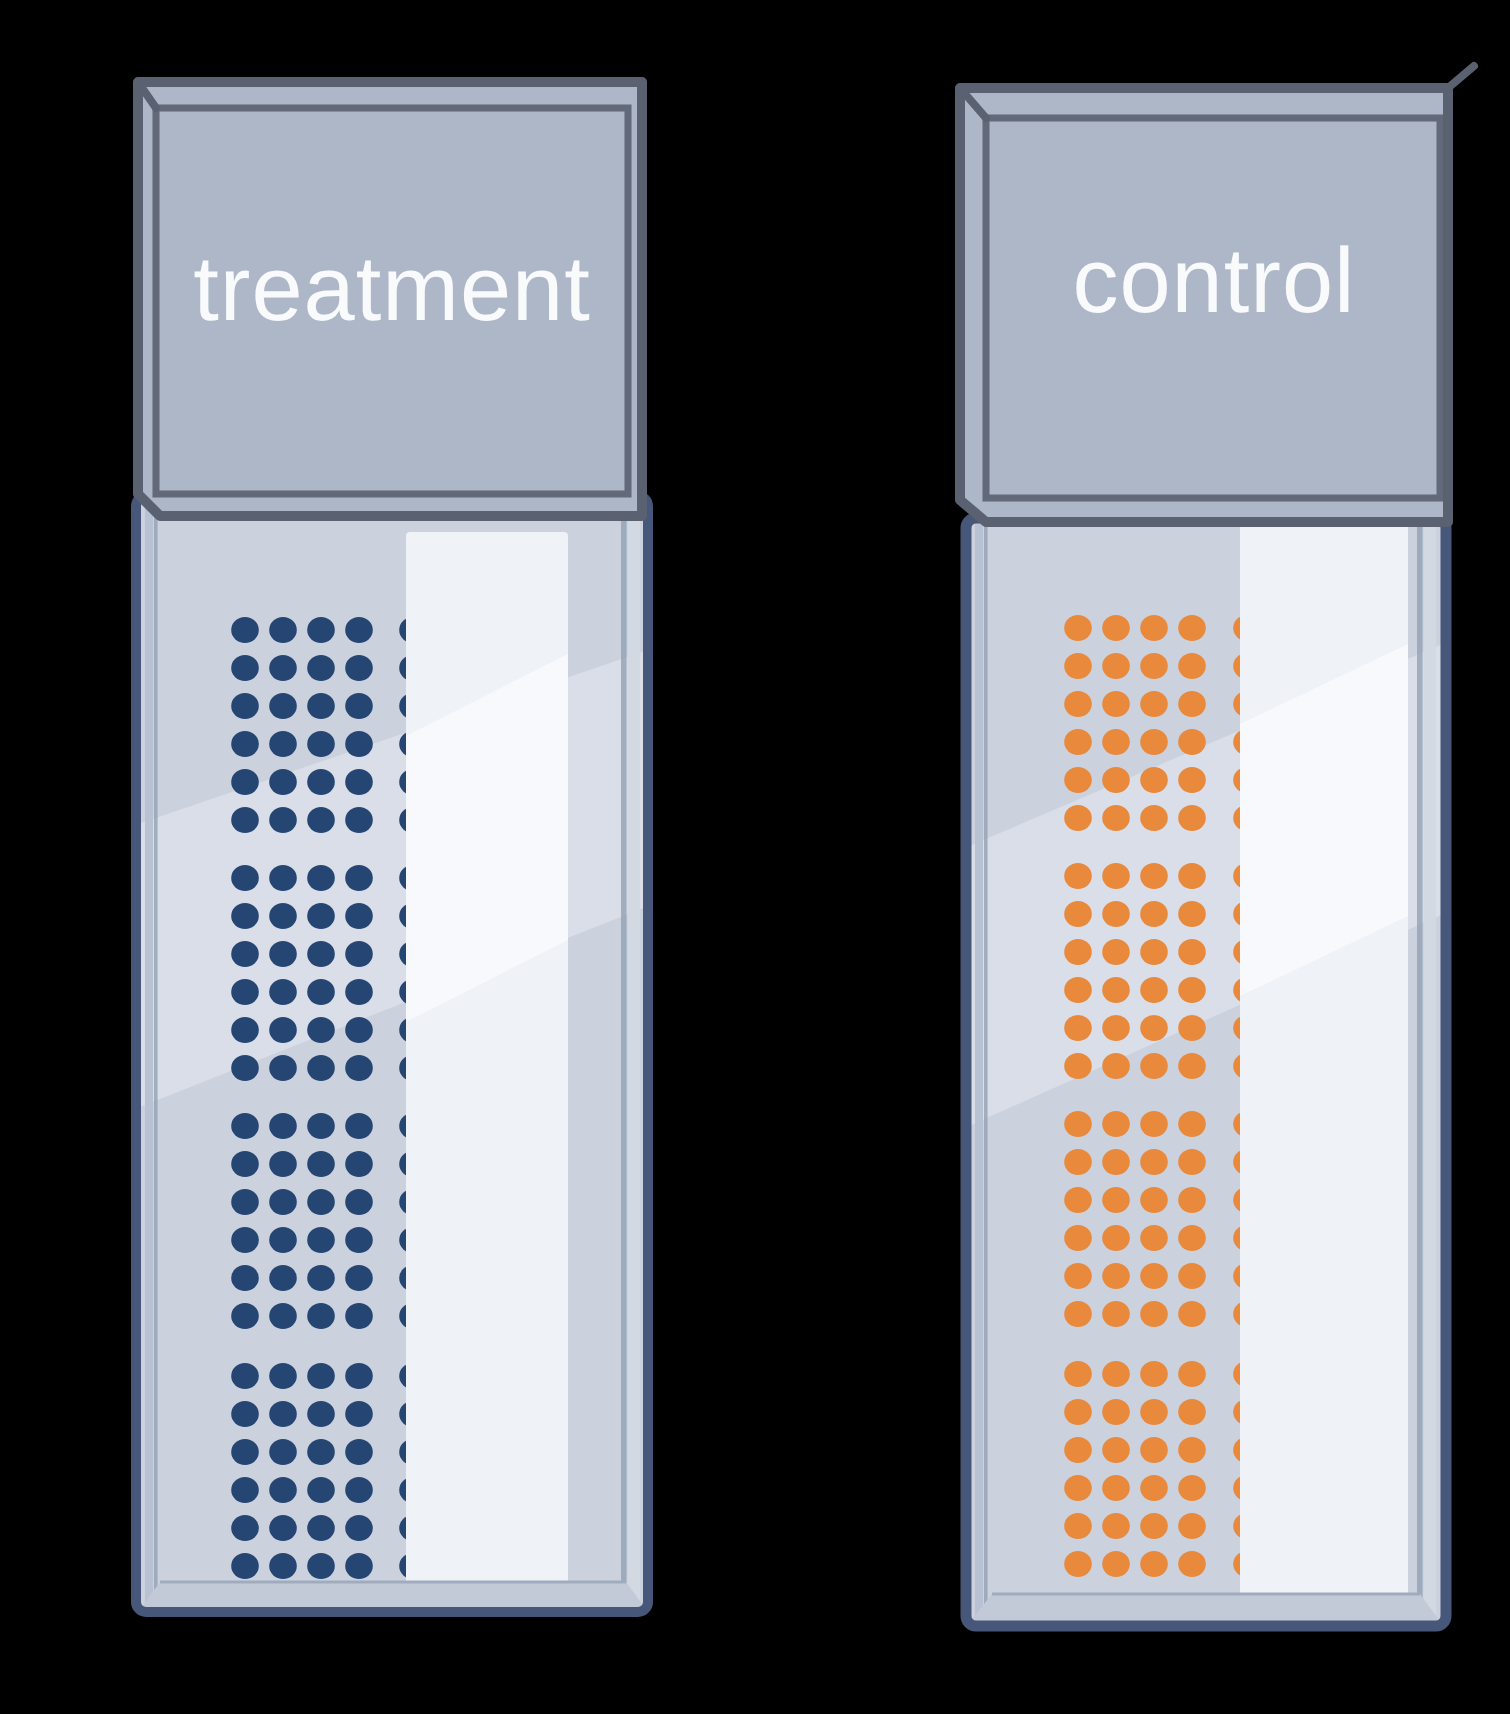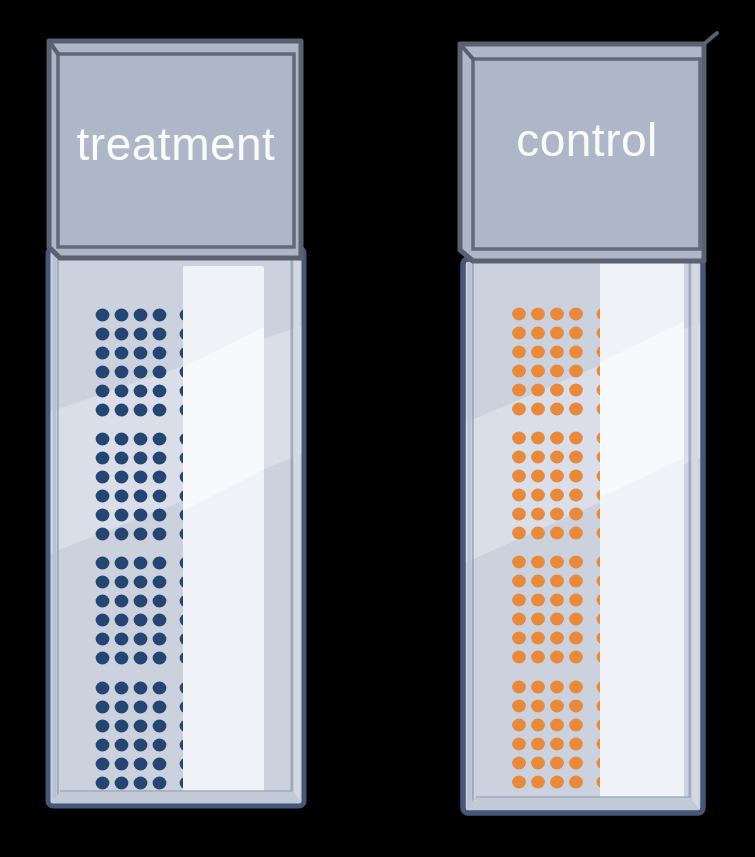--- a/index.html
+++ b/index.html
@@ -9,20 +9,21 @@
     width: 755px;
     height: 857px;
     overflow: hidden;
     font-family: "Liberation Sans", sans-serif;
   }
   .canvas {
     position: relative;
     width: 697px;
     height: 857px;
     background: #000000;
+    padding-left: 20px;
   }
   svg { display: block; }
 
   
   .body-base      { fill: #cbd2de; }
   .body-highlight { fill: #d9dee8; }
   .edge-light     { fill: #b8c2d2; }
   .edge-line      { fill: #8e9db2; opacity: 0.75; }
   .edge-soft      { fill: #d3d9e3; }
   .bevel-fill     { fill: #c3cad7; }

